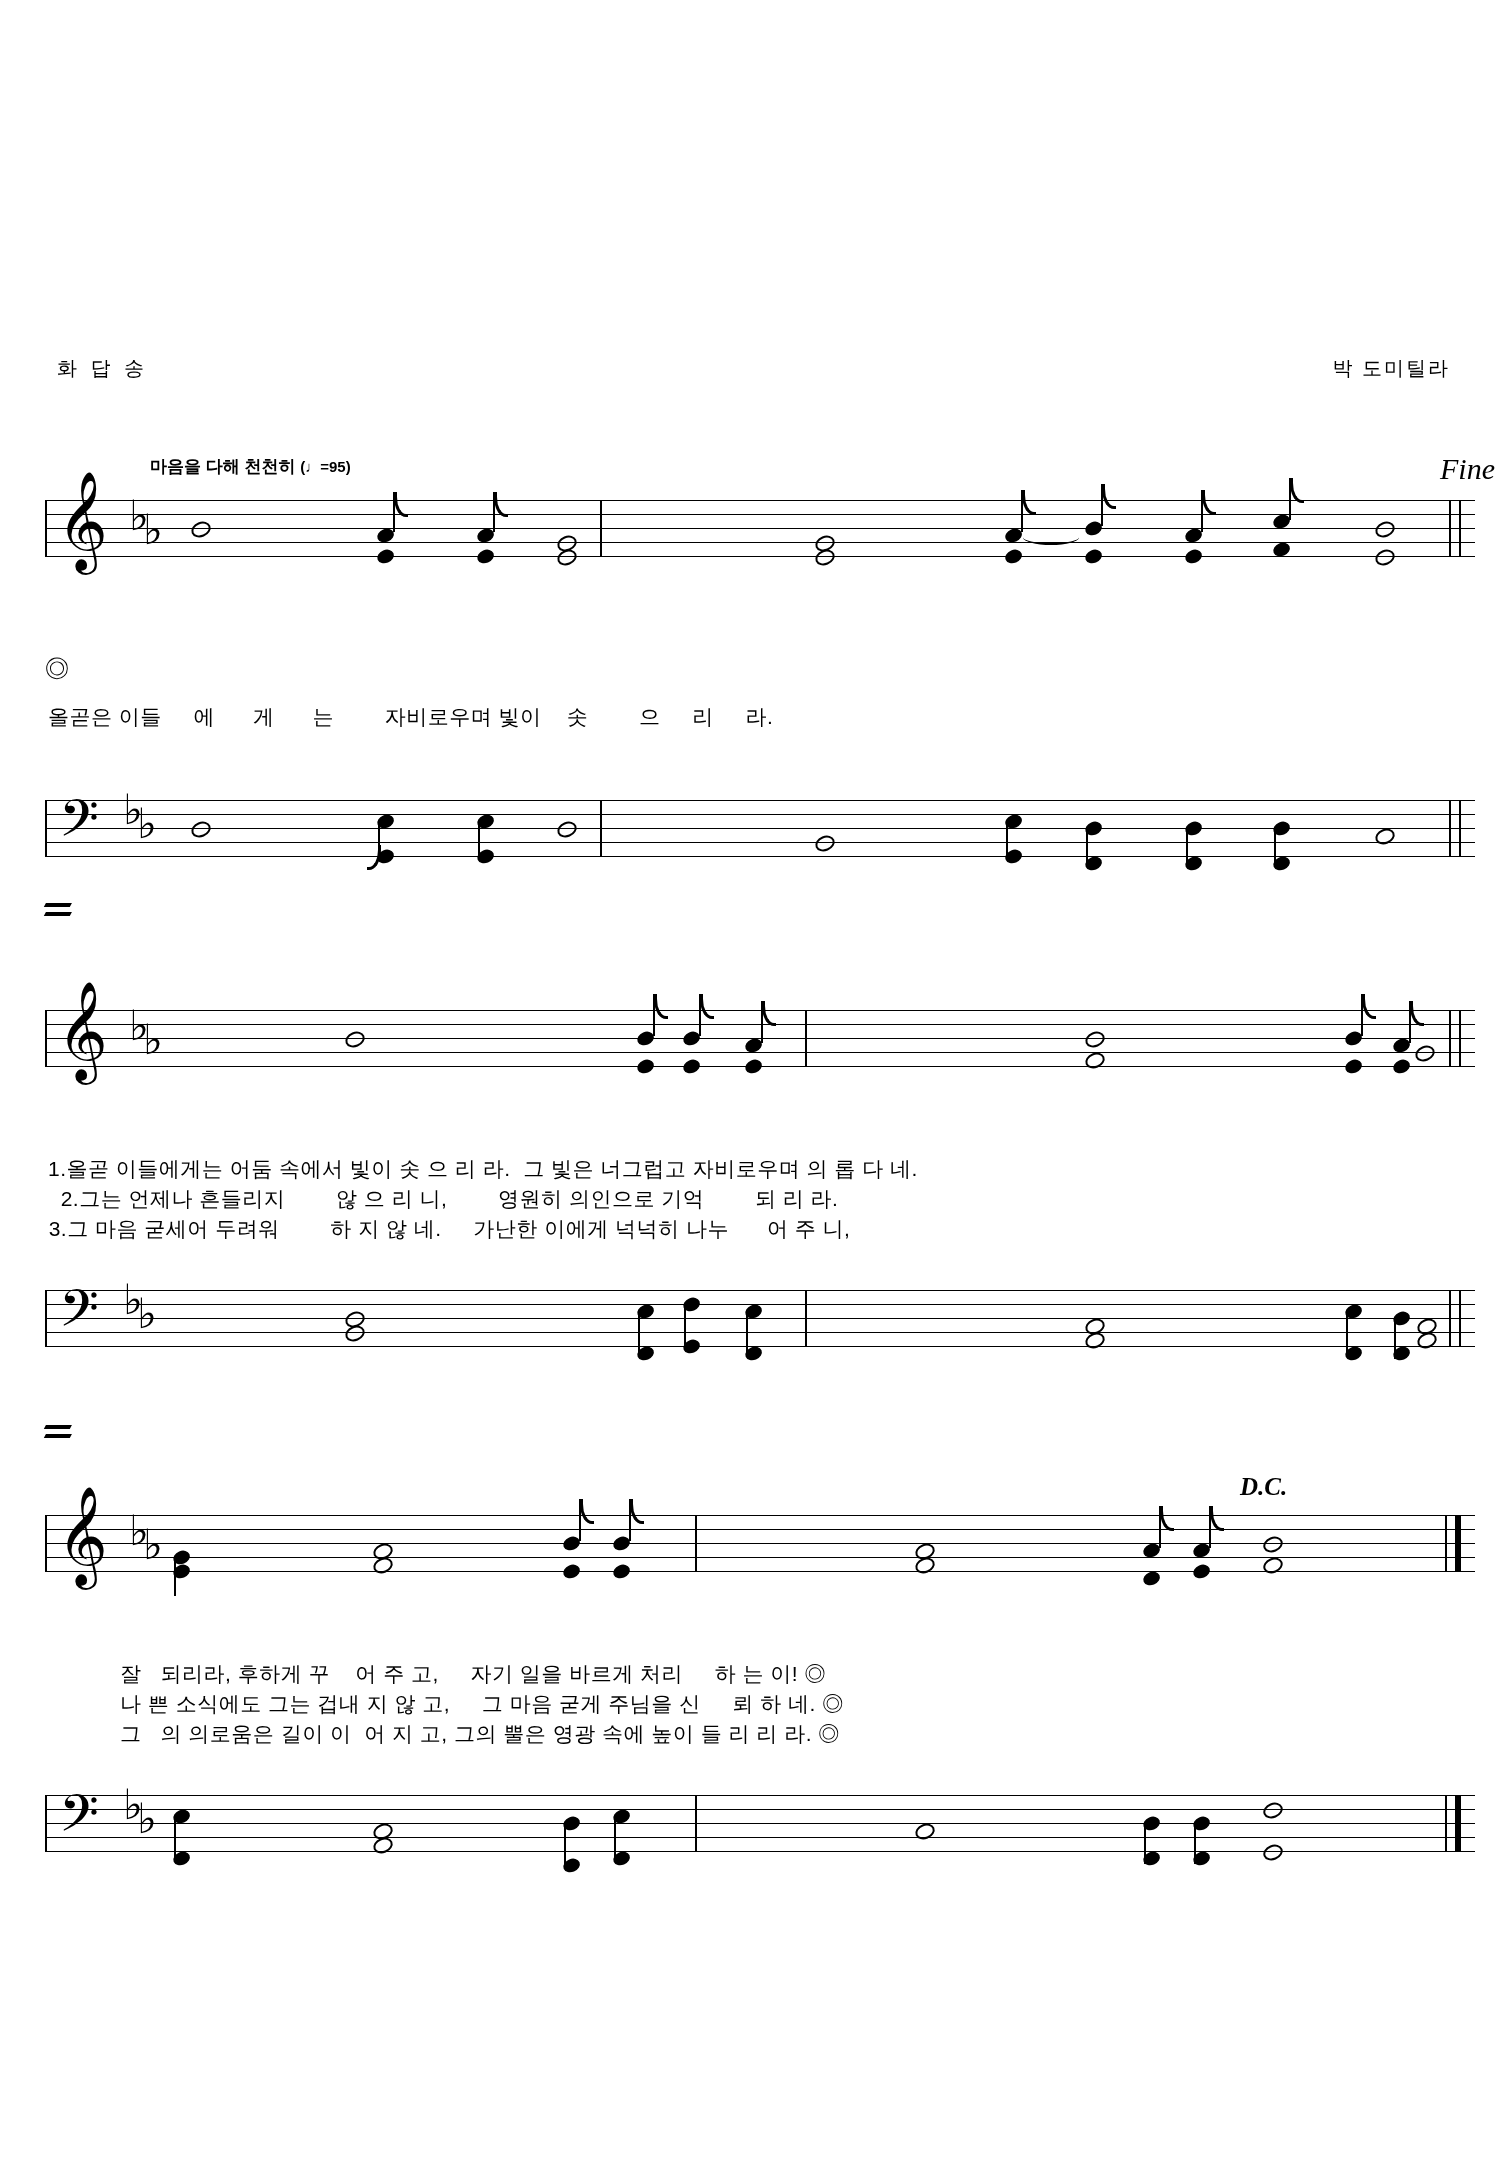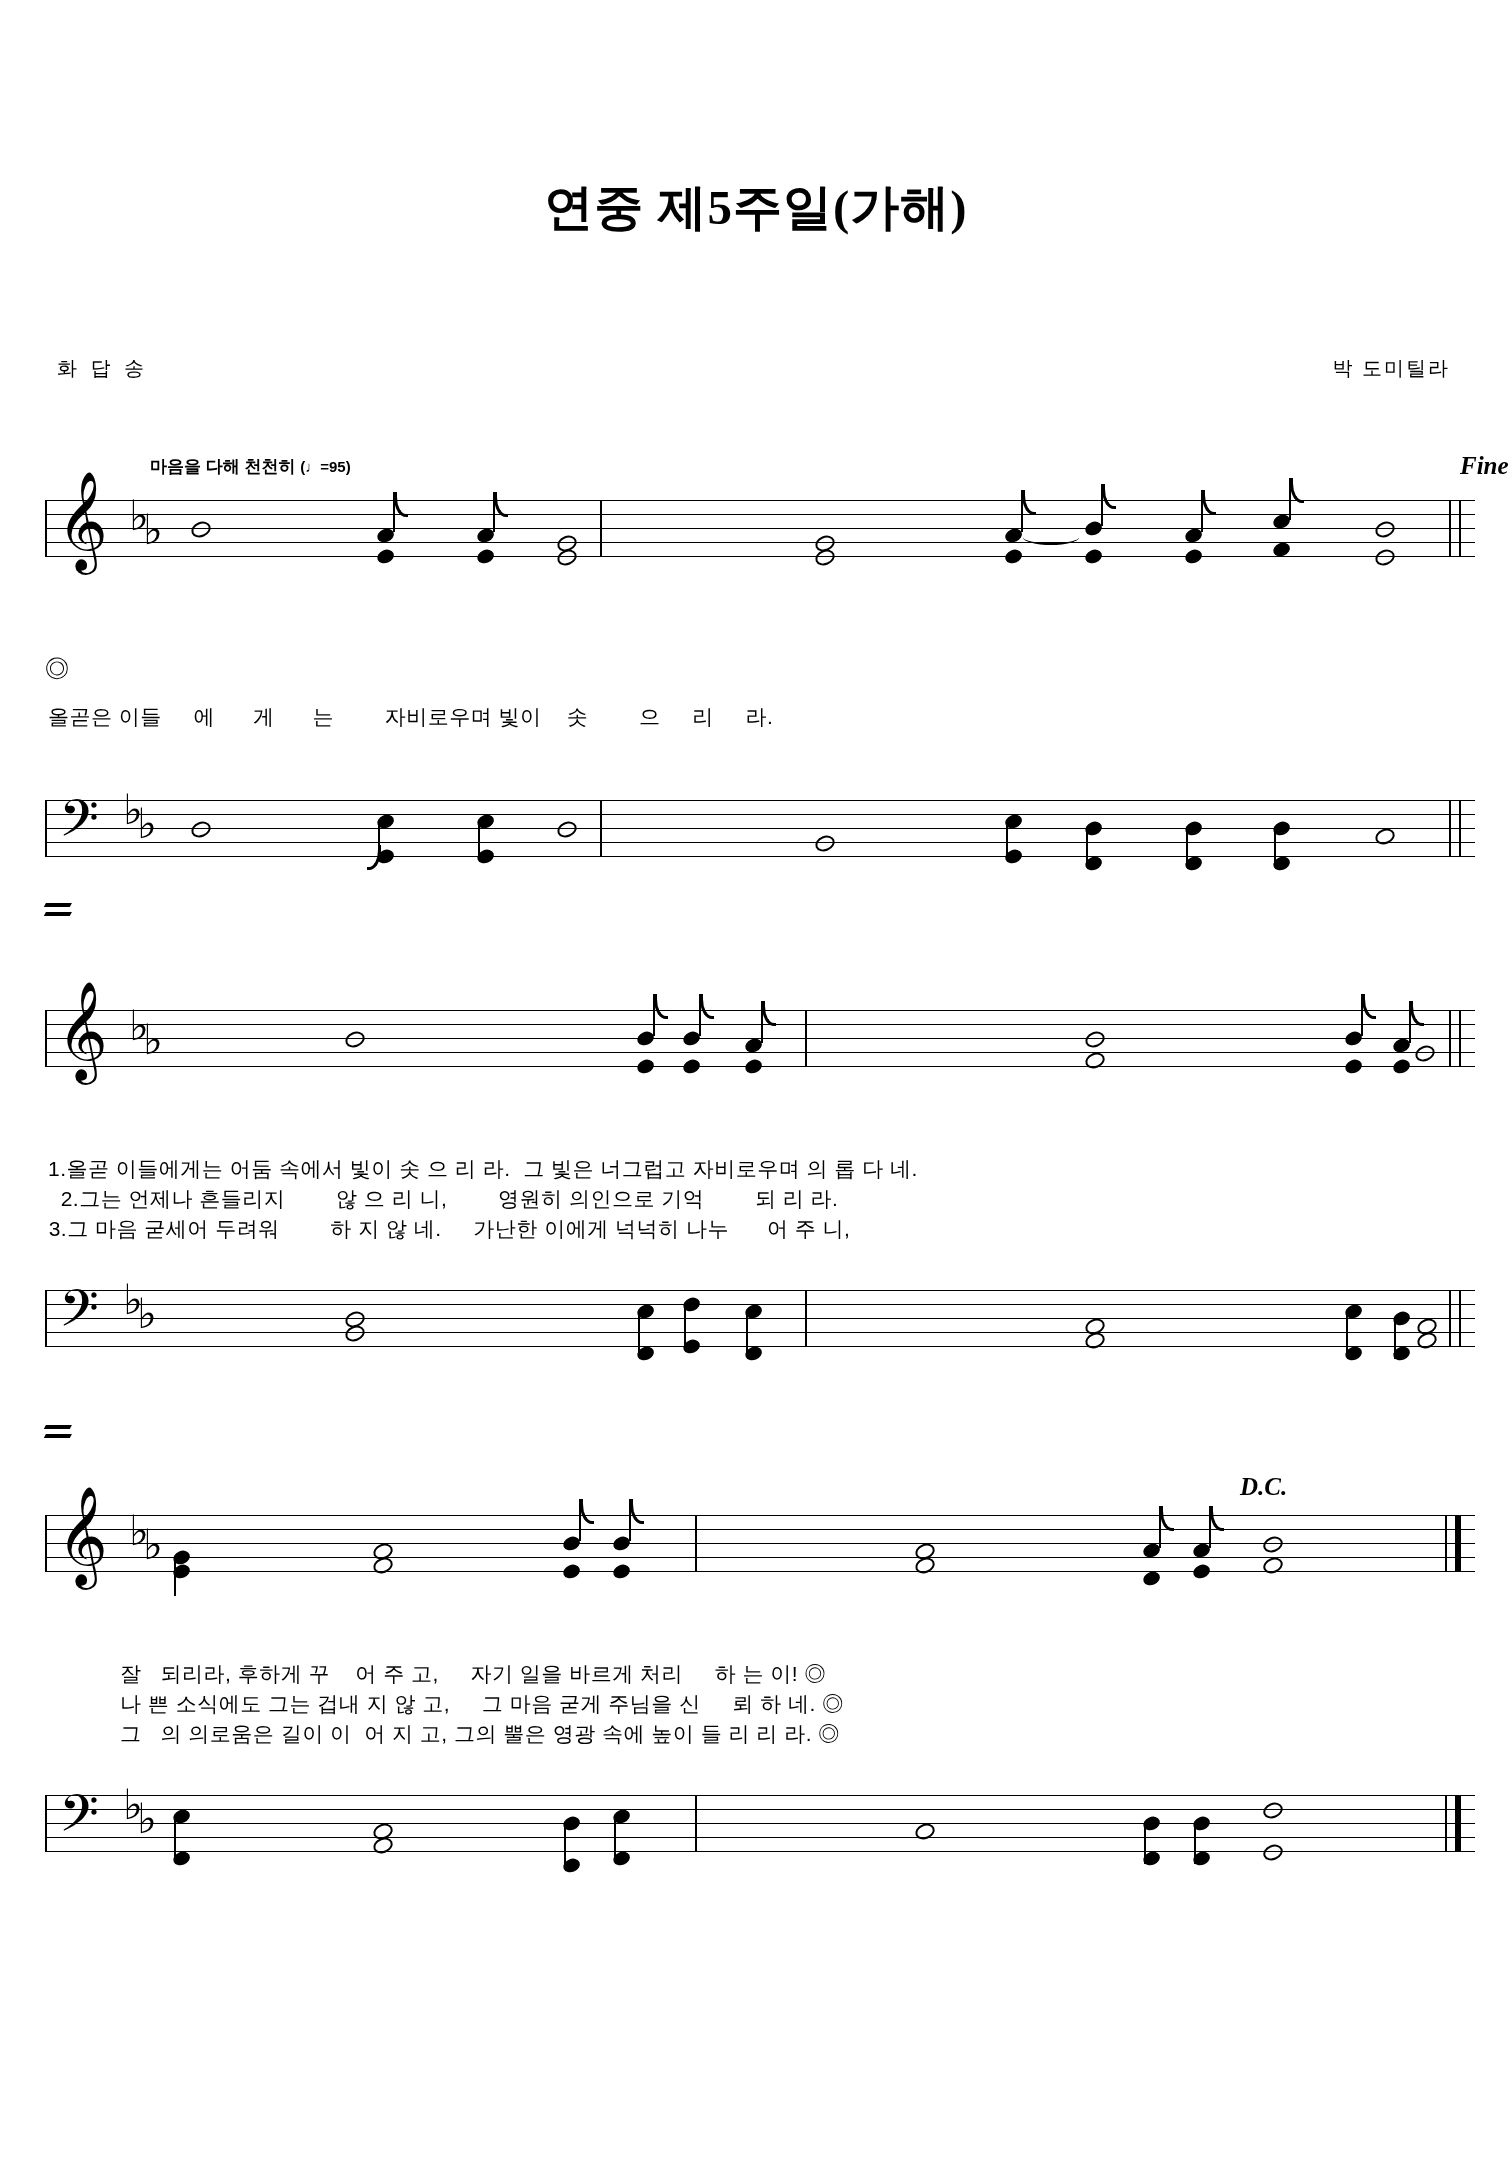--- a/index.html
+++ b/index.html
@@ -152,24 +152,23 @@
     font-family: "Liberation Sans", sans-serif;
     font-size: 21px;
     letter-spacing: 0.5px;
     white-space: pre;
   }
   .lyricline { position: absolute; white-space: pre; }
 
   .fine {
     position: absolute;
     font-style: italic;
-    font-weight: 700;
+    font-weight: 400;
     font-family: "Liberation Serif", serif;
-    font-size: 25px;
-    margin-left: 20px;
+    font-size: 30px;
   }
   .dc {
     position: absolute;
     font-style: italic;
     font-weight: 700;
     font-family: "Liberation Serif", serif;
     font-size: 25px;
   }
 
   
@@ -188,21 +187,20 @@
     transform: skewX(-28deg);
   }
   .sysmark i:nth-child(1) { top: 0; }
   .sysmark i:nth-child(2) { top: 9px; }
 </style>
 </head>
 <body>
 
 <div class="sheet">
 
-  <div class="title">연중 제5주일(가해)</div>
   <div class="label-left">화 답 송</div>
   <div class="label-right">박 도미틸라</div>
   <div class="tempo">
     <span>마음을 다해 천천히</span>
     <span class="metro">(♩=95)</span>
   </div>
 
   <div class="system sys1">
 
     <div class="staffwrap" style="top:20px;">

